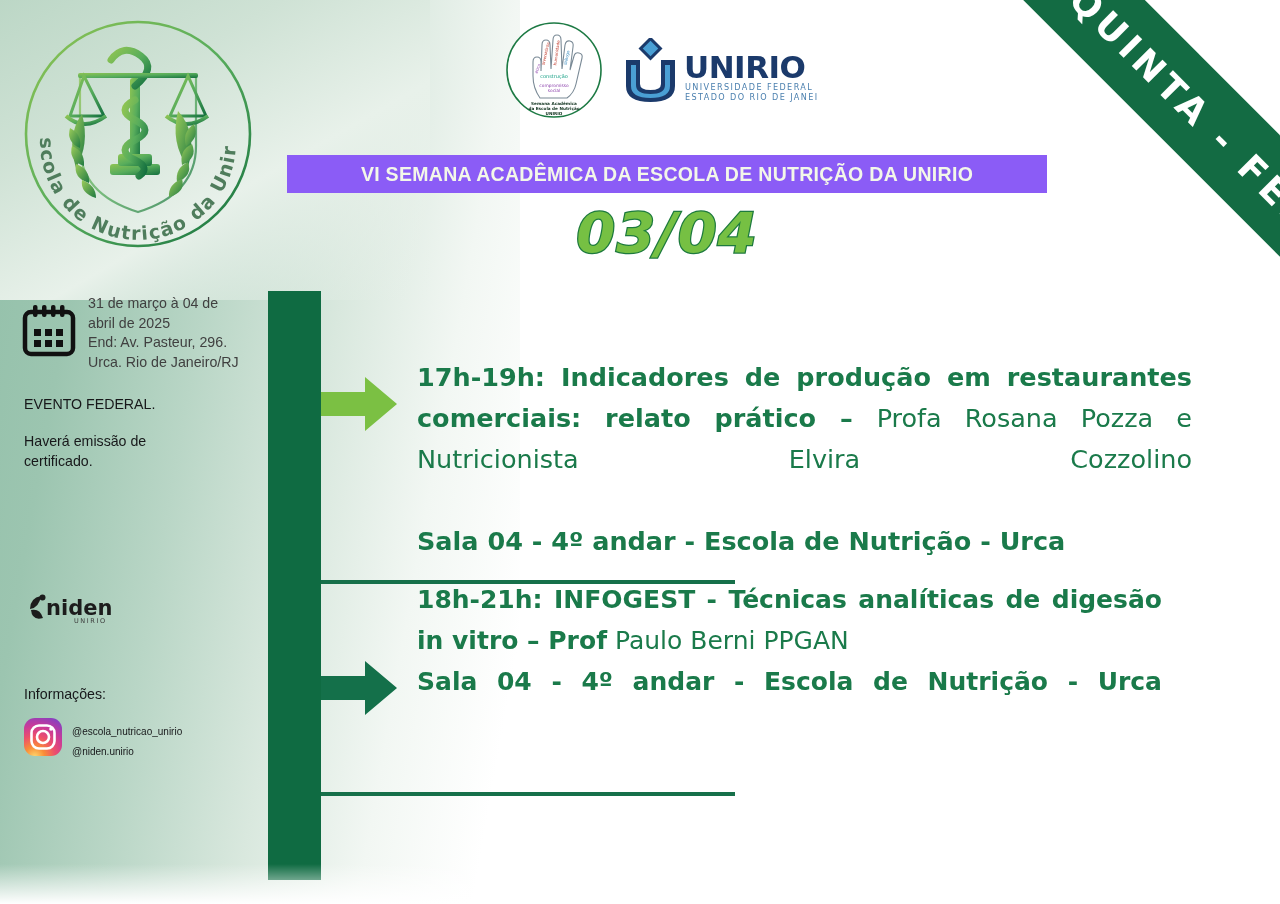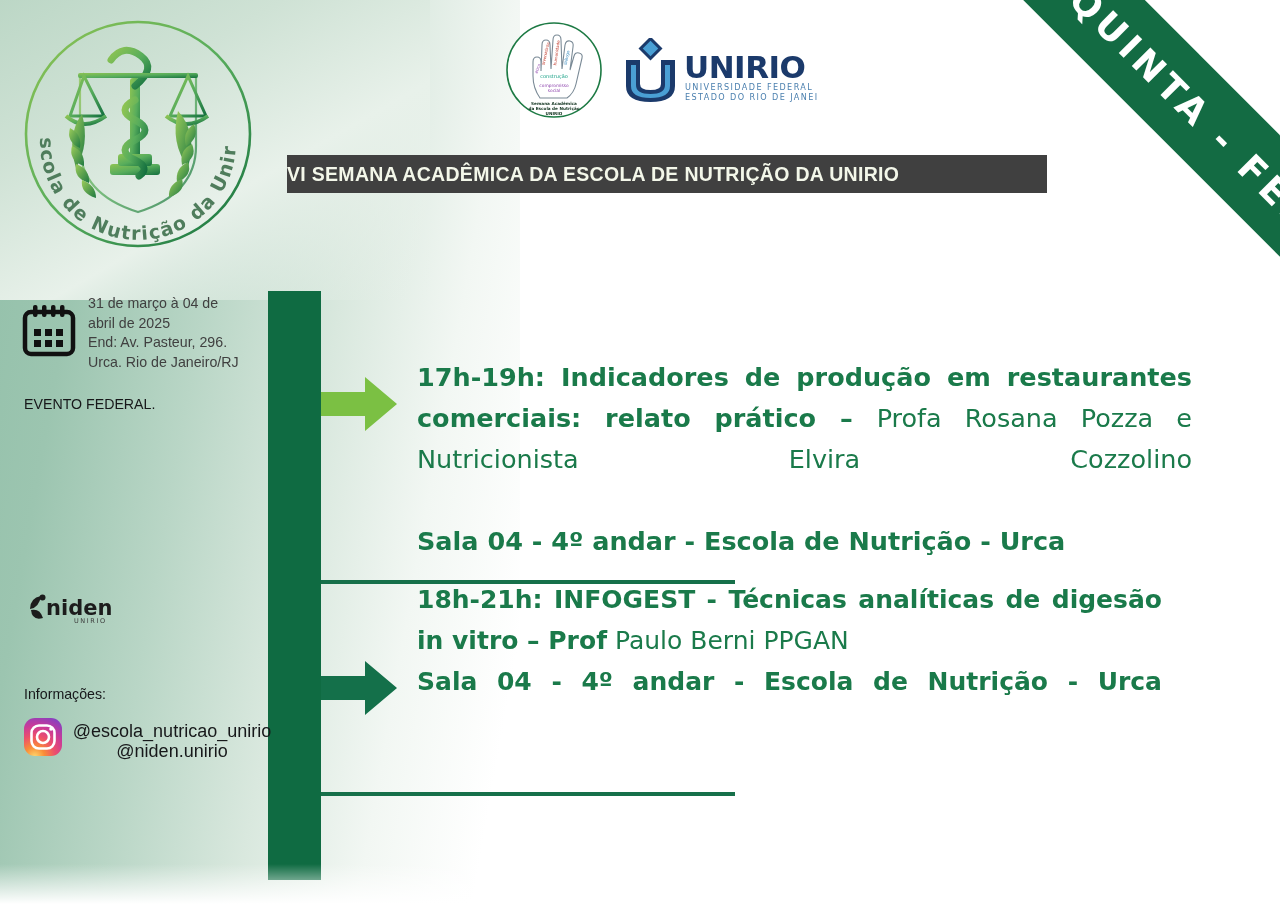--- a/index.html
+++ b/index.html
@@ -65,22 +65,22 @@
   .logo-row {
     position:absolute; left:500px; top:18px; width:330px; height:110px;
   }
   .hand-logo { position:absolute; left:4px; top:2px; width:100px; height:100px; }
   .unirio-logo { position:absolute; left:118px; top:20px; width:200px; height:70px; }
 
   
   .title-banner {
     position:absolute; left:287px; top:155px;
     width:760px; height:38px;
-    background:#404040;
-    display:flex; align-items:center; 
+    background:#8b5cf6;
+    display:flex; align-items:center; justify-content:center;
   }
   .title-banner span {
     color:#f3f7e9;
     font-size:19.5px;
     font-weight:bold;
     letter-spacing:0.3px;
     white-space:nowrap;
     font-family:"Liberation Sans", sans-serif;
   }
 
@@ -148,23 +148,22 @@
   .niden { position:absolute; left:26px; top:555px; width:120px; height:34px;margin-top:36px; }
 
   #info-label {
     position:absolute; left:24px; top:686px;
     font-size:14.2px; color:#17181a;
     font-family:"Liberation Sans", sans-serif;
   }
   .ig-icon { position:absolute; left:24px; top:718px; width:38px; height:38px; }
   #ig-handles {
     position:absolute; left:72px; top:722px; width:200px;
-    font-size:18px; line-height:19.5px; color:#17181a;
-    font-family:"Liberation Sans", sans-serif;
-    text-align:center;
+    font-size:10px; line-height:19.5px; color:#17181a;
+    font-family:"Liberation Sans", sans-serif;
   }
 </style>
 </head>
 <body>
 
 <div id="poster">
 
   <div class="bg-wash"></div>
   <div class="bg-wash-top"></div>
 
@@ -271,20 +270,21 @@
   <div class="ribbon-wrap">
     <div class="ribbon">
       <span>QUINTA - FEIRA</span>
     </div>
   </div>
 
   <div class="title-banner">
     <span>VI SEMANA ACADÊMICA DA ESCOLA DE NUTRIÇÃO DA UNIRIO</span>
   </div>
 
+  <div class="date-big">03/04</div>
 
   <div class="timeline-bar"></div>
   <div class="sep" style="top:580px; width:414px;"></div>
   <div class="sep" style="top:792px; width:414px;"></div>
 
   <div class="arrow" style="left:321px; top:374px; width:76px; height:60px;">
     <svg width="76" height="60" viewBox="0 0 76 60">
       <path d="M0 18 L44 18 L44 3 L76 30 L44 57 L44 42 L0 42 Z" fill="#7bc043"></path>
     </svg>
   </div>
@@ -323,20 +323,24 @@
 
   <div class="cal-text">
     <div>31 de março à 04 de</div>
     <div>abril de 2025</div>
     <div>End: Av. Pasteur, 296.</div>
     <div>Urca. Rio de Janeiro/RJ</div>
   </div>
 
   <div class="side-block" id="free-text">EVENTO FEDERAL.</div>
 
+  <div class="side-block" id="cert-text">
+    <div>Haverá emissão de</div>
+    <div>certificado.</div>
+  </div>
 
 
   <div class="niden">
     <svg width="120" height="34" viewBox="0 0 120 34">
 
       <path d="M4 18 q0 -11 11 -13 q-2 12 -11 13 Z" fill="#1c1c1c"></path>
       <path d="M5 19 q9 -2 12 8 q-11 3 -12 -8 Z" fill="#1c1c1c"></path>
       <circle cx="16.5" cy="6.5" r="3" fill="#1c1c1c"></circle>
       <text x="20" y="24" font-family="DejaVu Sans, sans-serif" font-size="21" font-weight="bold" fill="#1c1c1c">niden</text>
       <text x="48" y="32" font-family="DejaVu Sans, sans-serif" font-size="6.5" fill="#3a3a3a" letter-spacing="1.6">UNIRIO</text>

